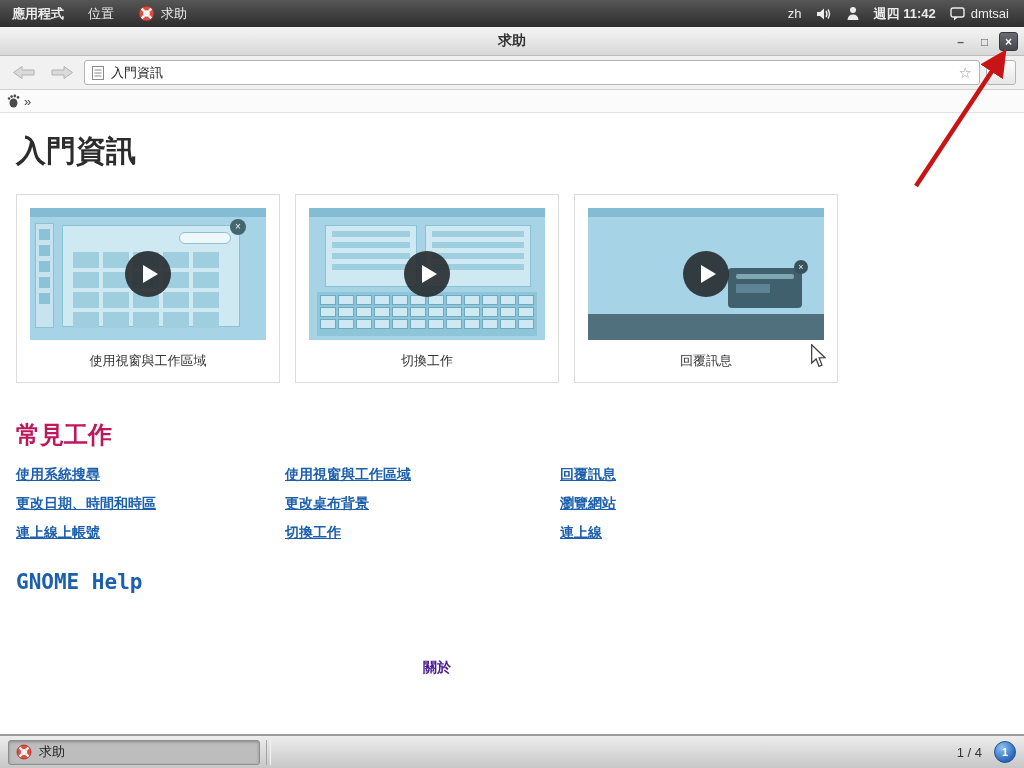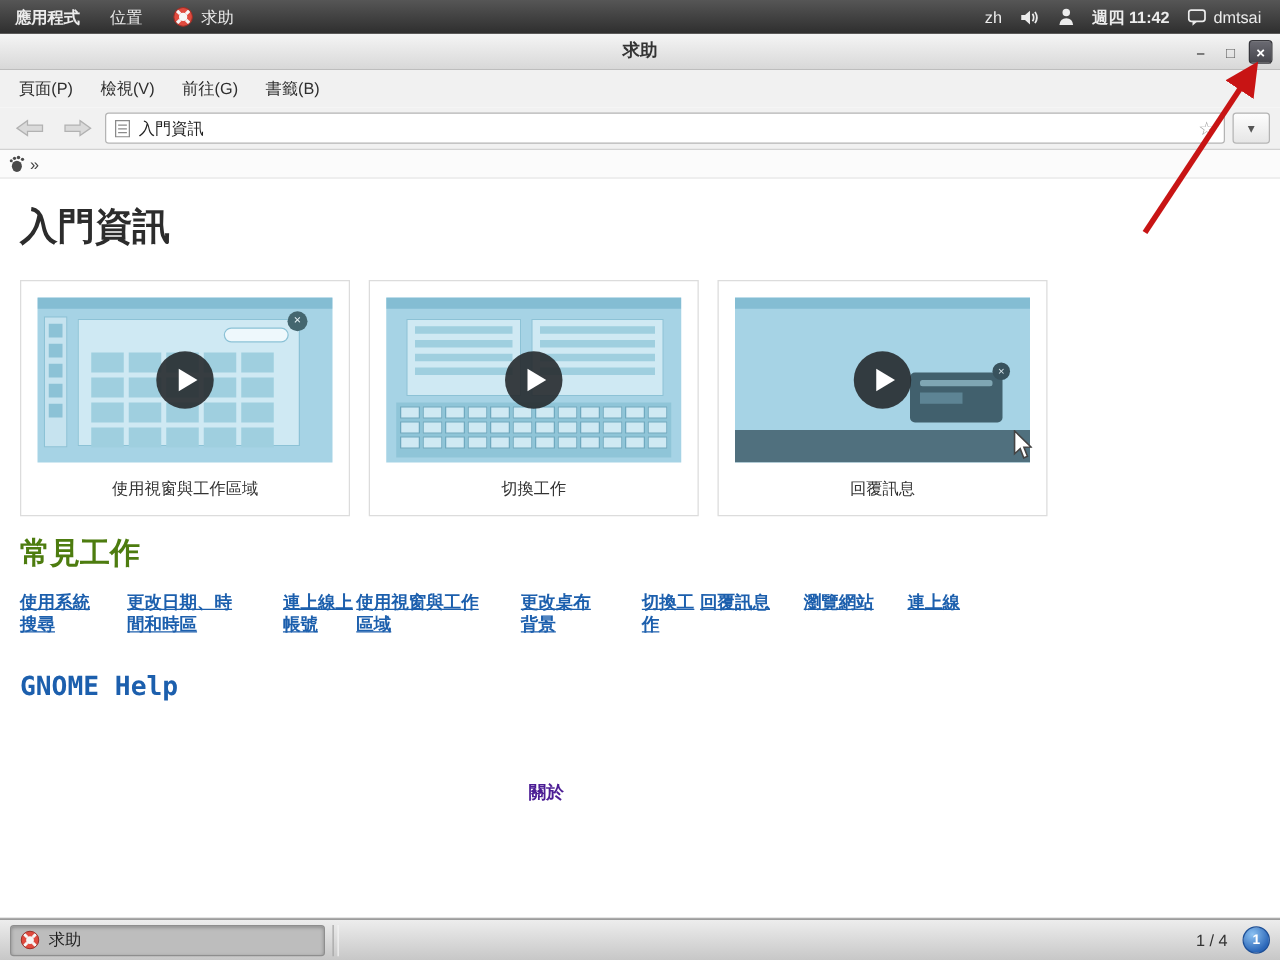--- a/index.html
+++ b/index.html
@@ -80,23 +80,23 @@
   .t2-kbd .krow { display:flex; gap:2px; margin-bottom:2px; }
   .t2-kbd .krow i { width:16px; height:10px; background:#cfe9f3; border:1px solid #6fa9bf; }
 
   
   .t3-strip { position:absolute; left:0; bottom:0; width:100%; height:26px; background:#50707e; }
   .t3-popup { position:absolute; right:22px; bottom:32px; width:74px; height:40px; background:#41606d; border-radius:4px; }
   .t3-popup i { display:block; height:5px; margin:6px 8px 0; background:#7fa6b3; border-radius:2px; }
   .t3-popup .btn { width:34px; height:9px; margin:5px 8px 0; background:#5d8494; }
   .t3-close { position:absolute; right:16px; bottom:66px; width:14px; height:14px; border-radius:50%; background:#38525d; color:#dceaf0; font-size:9px; line-height:14px; text-align:center; }
 
-  .section-title { font-size:24px; font-weight:bold; color:#4d7c0f; margin:13px 0 15px; }
+  .section-title { font-size:24px; font-weight:bold; color:#be185d; margin:36px 0 15px; }
   .links-grid { display:flex; }
-  .links-col { display:flex; gap:27px; }
+  .links-col { display:flex; flex-direction:column; gap:11px; }
   .links-col.c1 { width:269px; }
   .links-col.c2 { width:275px; }
   .task-link { font-size:14px; font-weight:bold; color:#1c5fad; text-decoration:underline; cursor:pointer; width:max-content; }
 
   .gnome-help-link { display:inline-block; margin-top:28px; font-family:"DejaVu Sans Mono", monospace;
     font-size:21px; font-weight:bold; color:#1c5fad; cursor:pointer; }
   .about-row { width:842px; text-align:center; margin-top:64px; }
   .about-link { font-size:14px; font-weight:bold; color:#4c1d95; cursor:pointer; }
 
   
@@ -195,34 +195,20 @@
         </div>
         <div class="win-btn">
           <span>□</span>
         </div>
         <div class="win-btn close">
           <span>×</span>
         </div>
       </div>
     </div>
 
-    <div class="menubar">
-      <div class="menu-item">
-        <span>頁面(P)</span>
-      </div>
-      <div class="menu-item">
-        <span>檢視(V)</span>
-      </div>
-      <div class="menu-item">
-        <span>前往(G)</span>
-      </div>
-      <div class="menu-item">
-        <span>書籤(B)</span>
-      </div>
-    </div>
 
     <div class="toolbar">
       <div class="nav-btn">
         <svg width="24" height="15" viewBox="0 0 24 15">
           <polygon points="10,1.5 1.5,7.5 10,13.5 10,10 22,10 22,5 10,5" fill="#dadada" stroke="#b2b2b2" stroke-width="1"></polygon>
         </svg>
       </div>
       <div class="nav-btn">
         <svg width="24" height="15" viewBox="0 0 24 15">
           <polygon points="14,1.5 22.5,7.5 14,13.5 14,10 2,10 2,5 14,5" fill="#dadada" stroke="#b2b2b2" stroke-width="1"></polygon>

